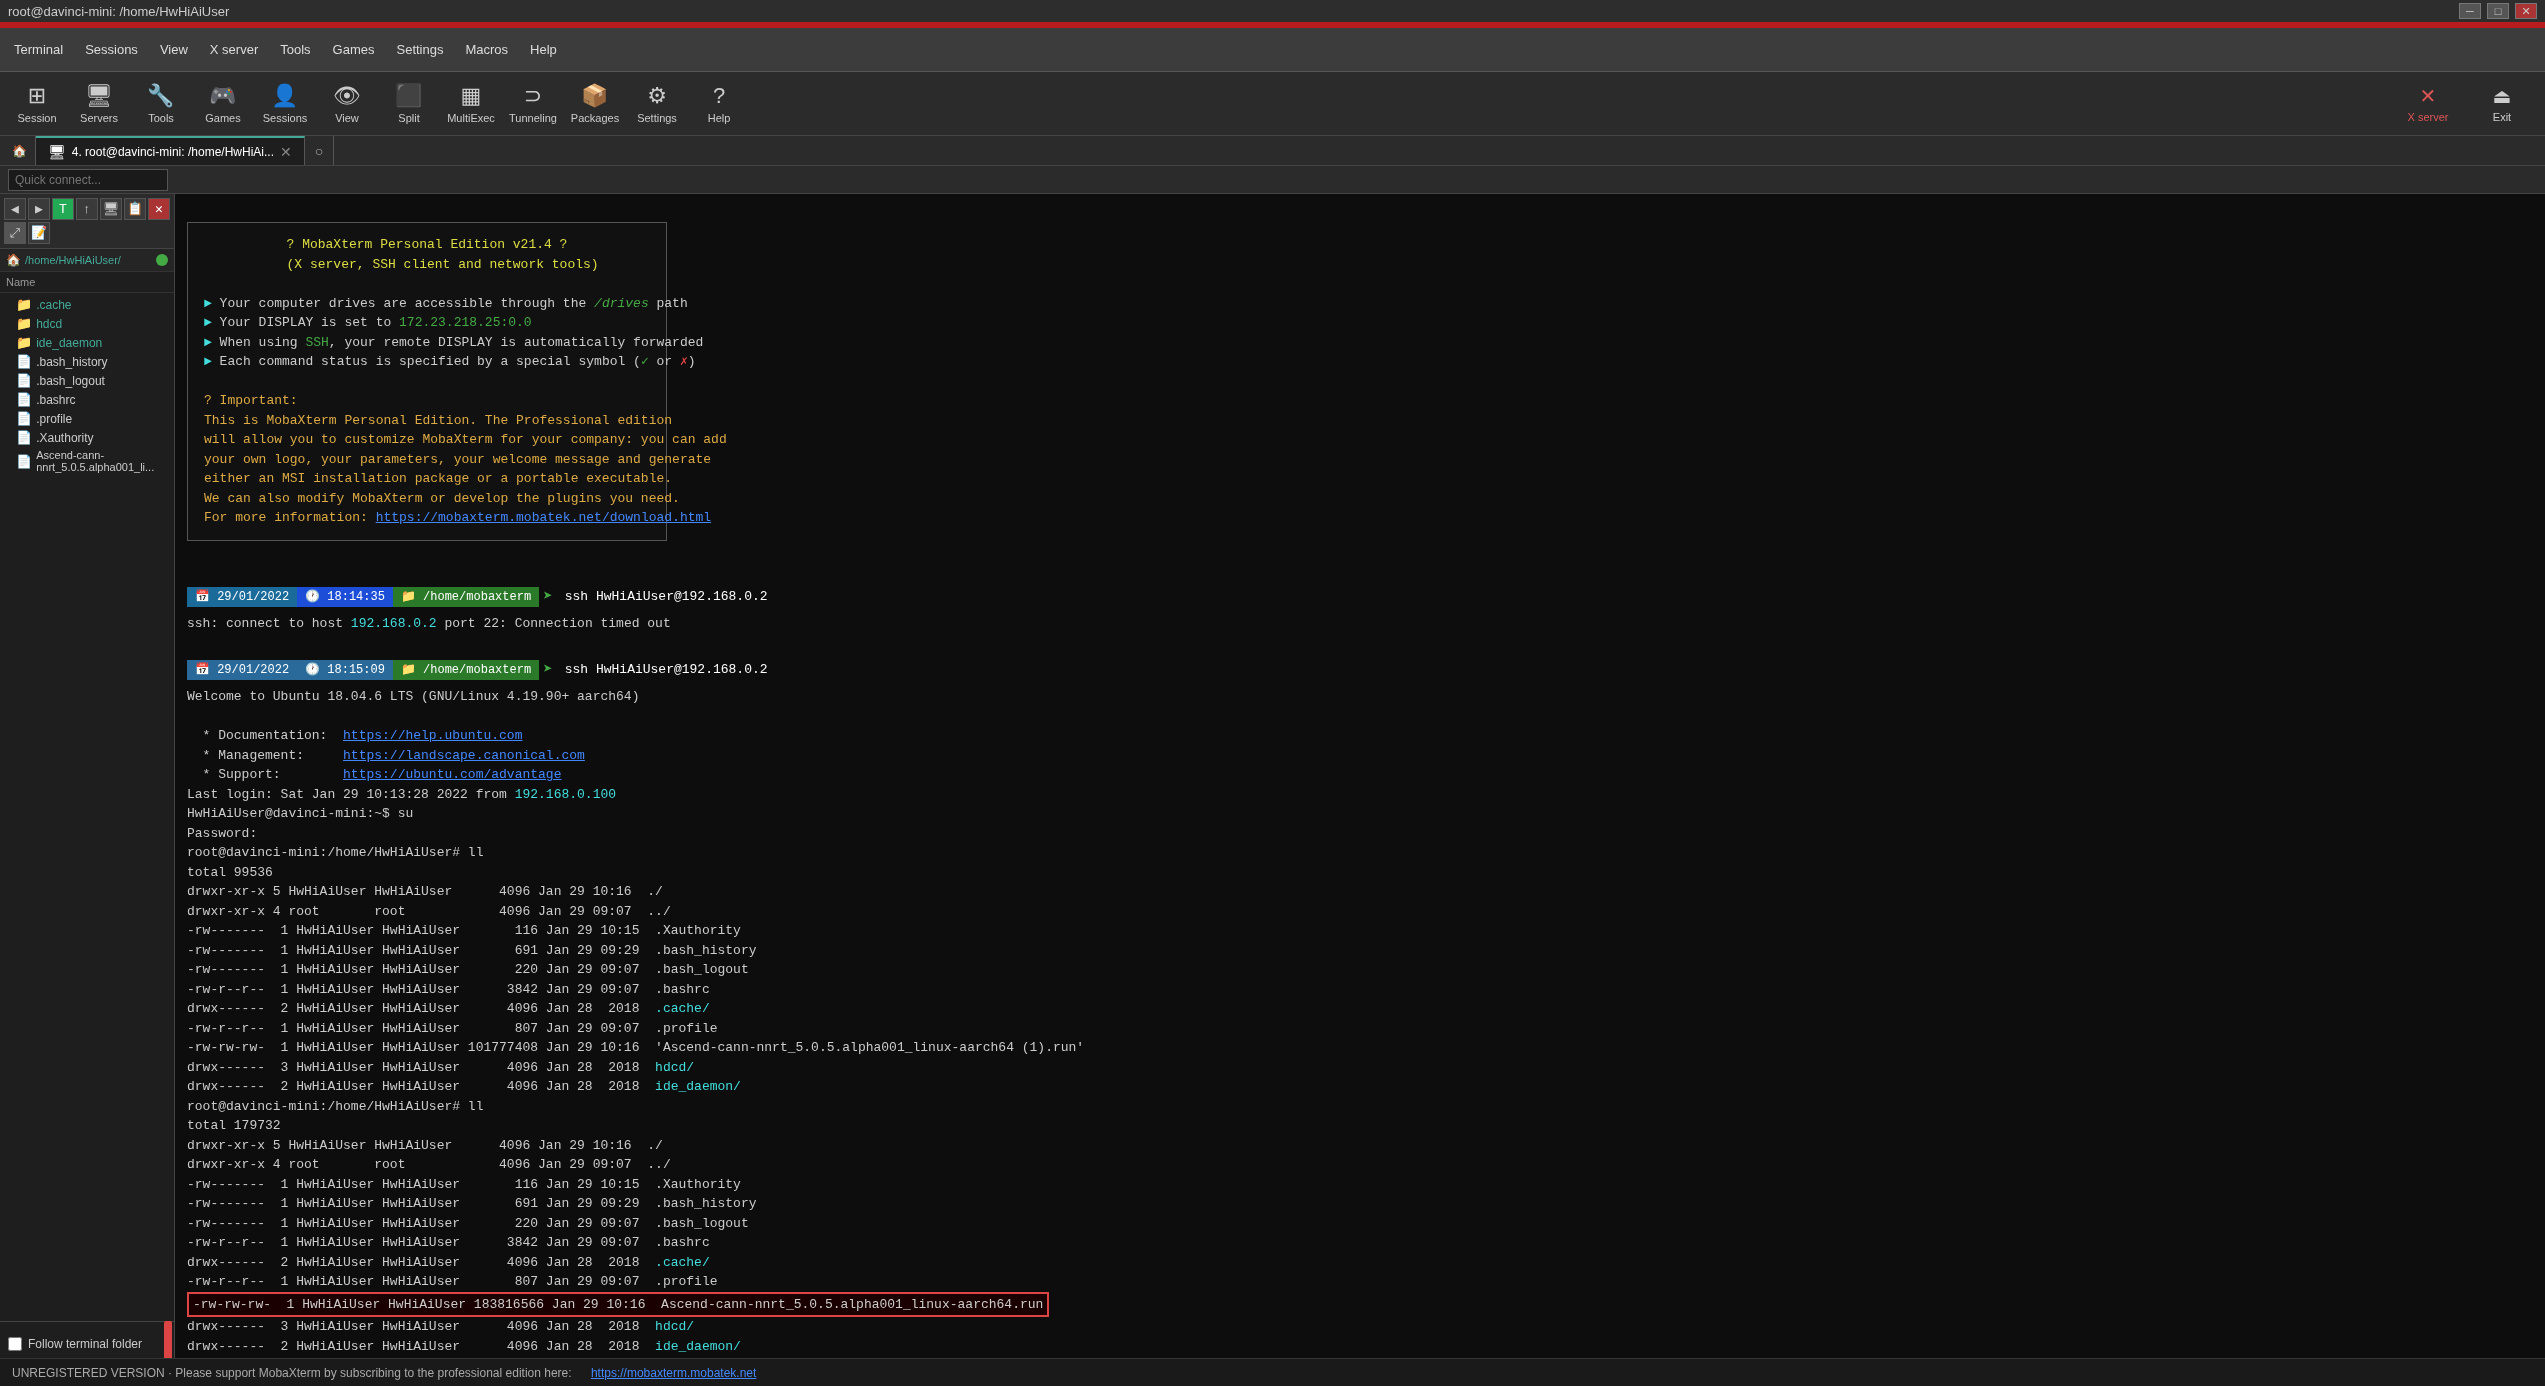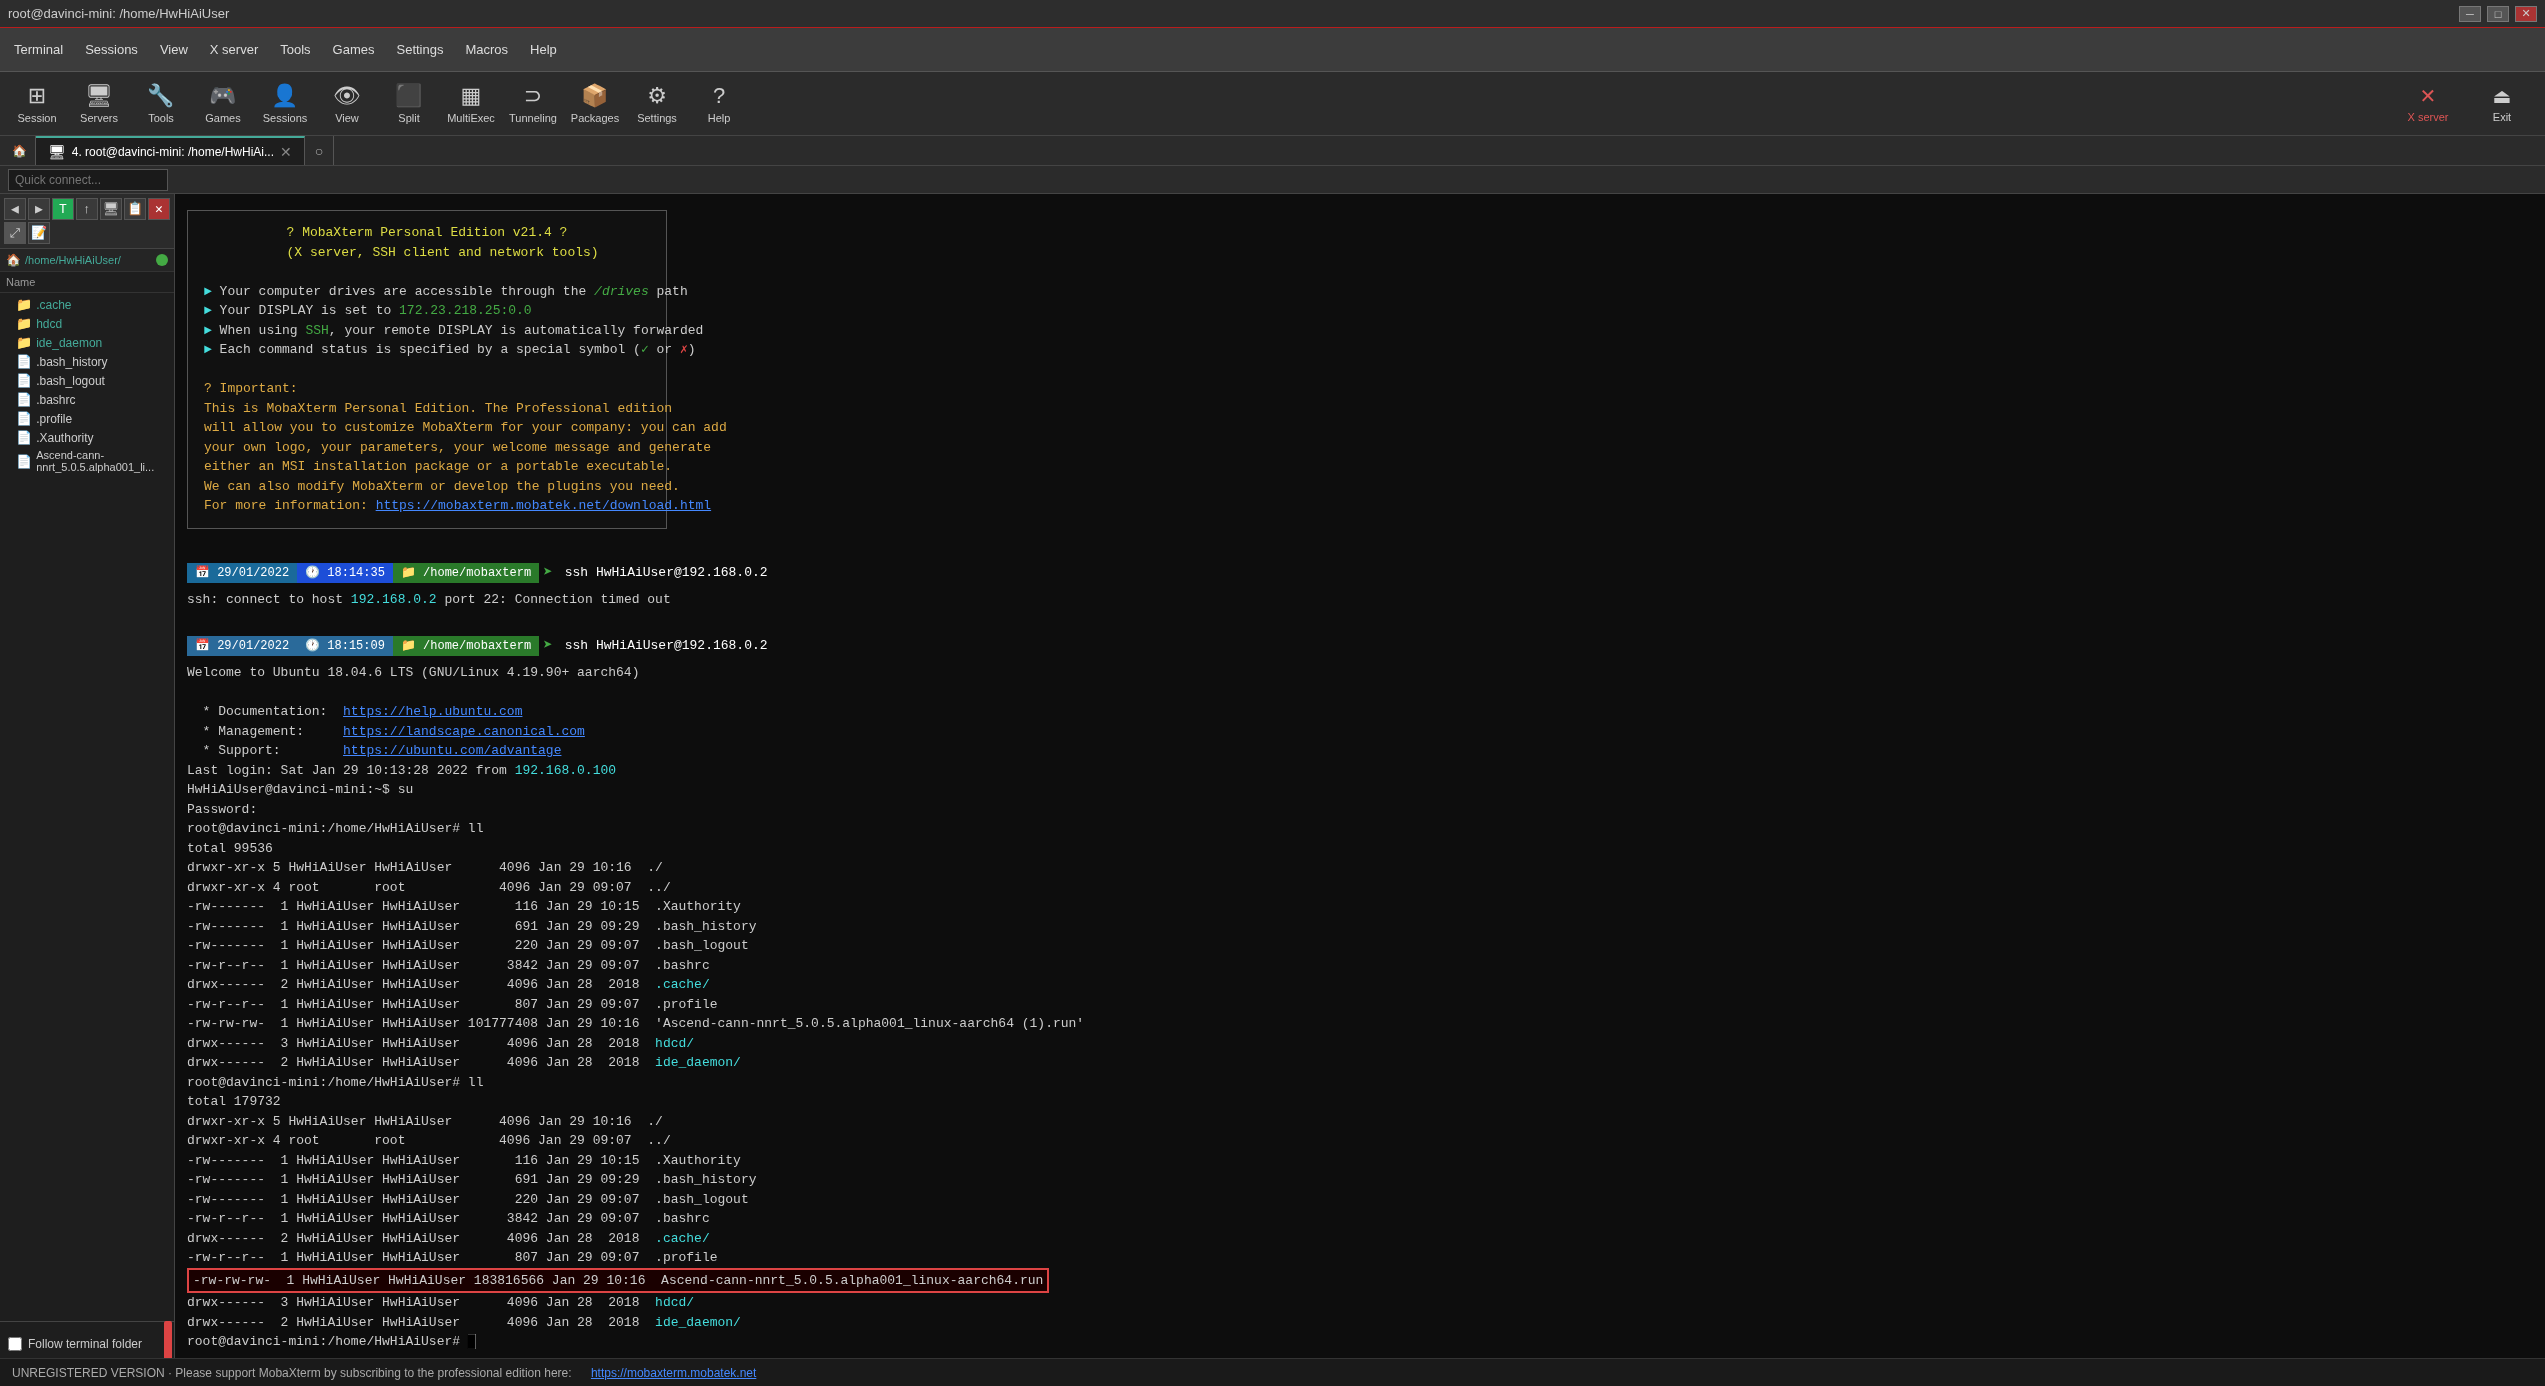--- a/index.html
+++ b/index.html
@@ -13,21 +13,21 @@
     }
 
     
     #title-bar {
       height: 28px;
       background: #2d2d2d;
       display: flex;
       align-items: center;
       justify-content: space-between;
       padding: 0 8px;
-      border-bottom: 1px solid #b91c1c;
+      border-bottom: 6px solid #b91c1c;
     }
     #title-text {
       color: #ccc;
       font-size: 13px;
       font-family: Arial, sans-serif;
     }
     #title-controls {
       display: flex;
       gap: 6px;
     }
@@ -278,21 +278,21 @@
       color: #ccc;
       font-family: 'Courier New', monospace;
     }
 
     .term-line { white-space: pre; }
     .term-link { color: #48f; text-decoration: underline; }
 
     .welcome-box {
       border: 1px solid #555;
       padding: 12px 16px;
-      margin: 8px 0;
+      margin: 20px 0;
       background: #111;
       width: 480px;
     }
 
     .cmd-prompt {
       display: flex;
       align-items: center;
       gap: 0;
       margin: 4px 0;
     }

